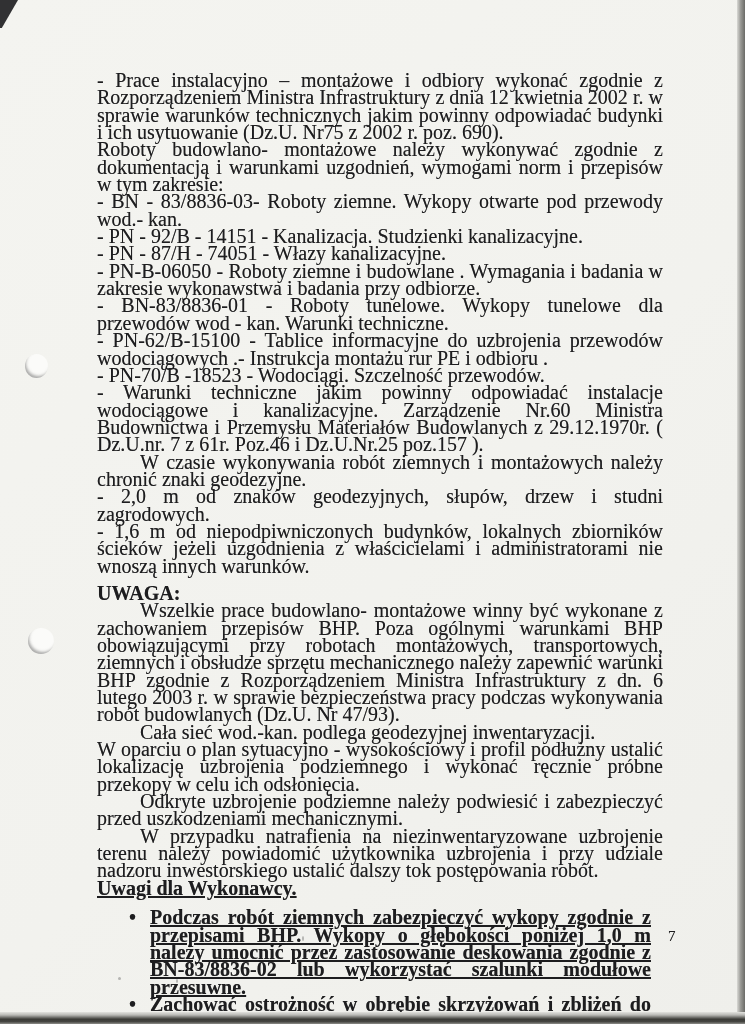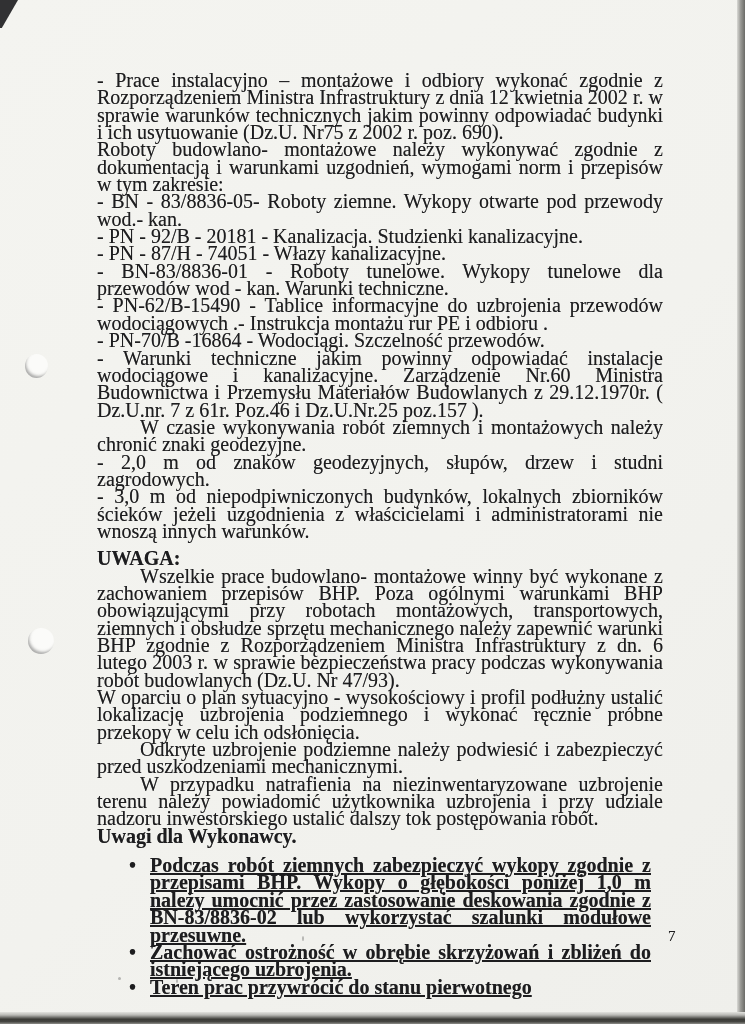--- a/index.html
+++ b/index.html
@@ -22,21 +22,21 @@
     font-size: 20px;
     line-height: 17.35px;
     text-align: justify;
     text-shadow: 0 0 0.4px rgba(40,40,40,0.55);
   }
   .content p { margin: 0; }
   .p {}
   .p-indent { text-indent: 43px; }
   .p-small-indent { text-indent: 13px; }
   .heading { font-weight: bold; margin-top: 10px !important; }
-  .heading-underline { font-weight: bold; }
+  .heading-underline { font-weight: bold; text-decoration: underline; }
   .bullets { margin: 12px; padding: 0 0 0 41px; list-style: none; }
   .bullet {
     font-weight: bold;
     text-decoration: underline;
     position: relative;
   }
   .bullet::before {
     content: "\2022";
     position: absolute;
     left: -21px;
@@ -92,32 +92,34 @@
 <body>
 
 <div class="page">
   <div class="corner-artifact"></div>
   <div class="hole hole-top"></div>
   <div class="hole hole-bottom"></div>
 
   <div class="content">
       <p class="p">- Prace instalacyjno – montażowe i odbiory wykonać zgodnie z Rozporządzeniem Ministra Infrastruktury z dnia 12 kwietnia 2002 r. w sprawie warunków technicznych jakim powinny odpowiadać budynki i ich usytuowanie (Dz.U. Nr75 z 2002 r. poz. 690).</p>
       <p class="p">Roboty budowlano- montażowe należy wykonywać zgodnie z dokumentacją i warunkami uzgodnień, wymogami norm i przepisów w tym zakresie:</p>
-      <p class="p">- BN - 83/8836-05- Roboty ziemne. Wykopy otwarte pod przewody wod.- kan.</p>
-      <p class="p">- PN - 92/B - 20181 - Kanalizacja. Studzienki kanalizacyjne.</p>
+      <p class="p">- BN - 83/8836-03- Roboty ziemne. Wykopy otwarte pod przewody wod.- kan.</p>
+      <p class="p">- PN - 92/B - 14151 - Kanalizacja. Studzienki kanalizacyjne.</p>
       <p class="p">- PN - 87/H - 74051 - Włazy kanalizacyjne.</p>
+      <p class="p">- PN-B-06050 - Roboty ziemne i budowlane . Wymagania i badania w zakresie wykonawstwa i badania przy odbiorze.</p>
       <p class="p">- BN-83/8836-01 - Roboty tunelowe. Wykopy tunelowe dla przewodów wod - kan. Warunki techniczne.</p>
-      <p class="p">- PN-62/B-15490 - Tablice informacyjne do uzbrojenia przewodów wodociągowych .- Instrukcja montażu rur PE i odbioru .</p>
-      <p class="p">- PN-70/B -16864 - Wodociągi. Szczelność przewodów.</p>
+      <p class="p">- PN-62/B-15100 - Tablice informacyjne do uzbrojenia przewodów wodociągowych .- Instrukcja montażu rur PE i odbioru .</p>
+      <p class="p">- PN-70/B -18523 - Wodociągi. Szczelność przewodów.</p>
       <p class="p">- Warunki techniczne jakim powinny odpowiadać instalacje wodociągowe i kanalizacyjne. Zarządzenie Nr.60 Ministra Budownictwa i Przemysłu Materiałów Budowlanych z 29.12.1970r. ( Dz.U.nr. 7 z 61r. Poz.46 i Dz.U.Nr.25 poz.157 ).</p>
       <p class="p-indent">W czasie wykonywania robót ziemnych i montażowych należy chronić znaki geodezyjne.</p>
       <p class="p">- 2,0 m od znaków geodezyjnych, słupów, drzew i studni zagrodowych.</p>
-      <p class="p">- 3,0 m od niepodpiwniczonych budynków, lokalnych zbiorników ścieków jeżeli uzgodnienia z właścicielami i administratorami nie wnoszą innych warunków.</p>
+      <p class="p">- 1,6 m od niepodpiwniczonych budynków, lokalnych zbiorników ścieków jeżeli uzgodnienia z właścicielami i administratorami nie wnoszą innych warunków.</p>
       <p class="heading">UWAGA:</p>
       <p class="p-indent">Wszelkie prace budowlano- montażowe winny być wykonane z zachowaniem przepisów BHP. Poza ogólnymi warunkami BHP obowiązującymi przy robotach montażowych, transportowych, ziemnych i obsłudze sprzętu mechanicznego należy zapewnić warunki BHP zgodnie z Rozporządzeniem Ministra Infrastruktury z dn. 6 lutego 2003 r. w sprawie bezpieczeństwa pracy podczas wykonywania robót budowlanych (Dz.U. Nr 47/93).</p>
+      <p class="p-indent">Cała sieć wod.-kan. podlega geodezyjnej inwentaryzacji.</p>
       <p class="p">W oparciu o plan sytuacyjno - wysokościowy i profil podłużny ustalić lokalizację uzbrojenia podziemnego i wykonać ręcznie próbne przekopy w celu ich odsłonięcia.</p>
       <p class="p-indent">Odkryte uzbrojenie podziemne należy podwiesić i zabezpieczyć przed uszkodzeniami mechanicznymi.</p>
       <p class="p-indent">W przypadku natrafienia na niezinwentaryzowane uzbrojenie terenu należy powiadomić użytkownika uzbrojenia i przy udziale nadzoru inwestorskiego ustalić dalszy tok postępowania robót.</p>
       <p class="heading-underline">Uwagi dla Wykonawcy.</p>
       <ul class="bullets">
         <li class="bullet">Podczas robót ziemnych zabezpieczyć wykopy zgodnie z przepisami BHP. Wykopy o głębokości poniżej 1,0 m należy umocnić przez zastosowanie deskowania zgodnie z BN-83/8836-02 lub wykorzystać szalunki modułowe przesuwne.</li>
         <li class="bullet">Zachować ostrożność w obrębie skrzyżowań i zbliżeń do istniejącego uzbrojenia.</li>
         <li class="bullet">Teren prac przywrócić do stanu pierwotnego</li>
       </ul>
     </div>

